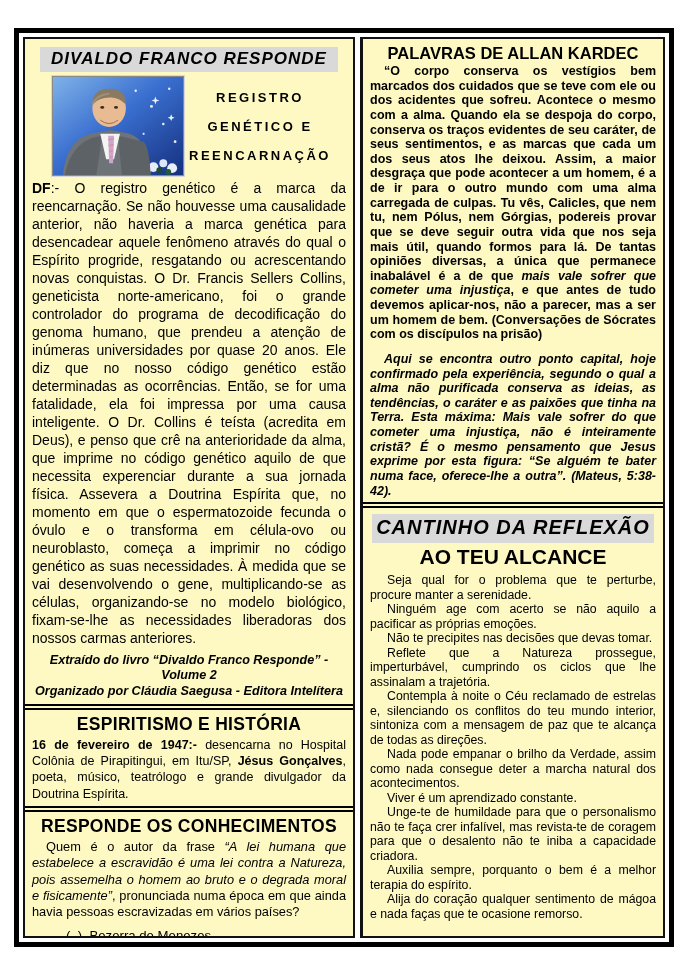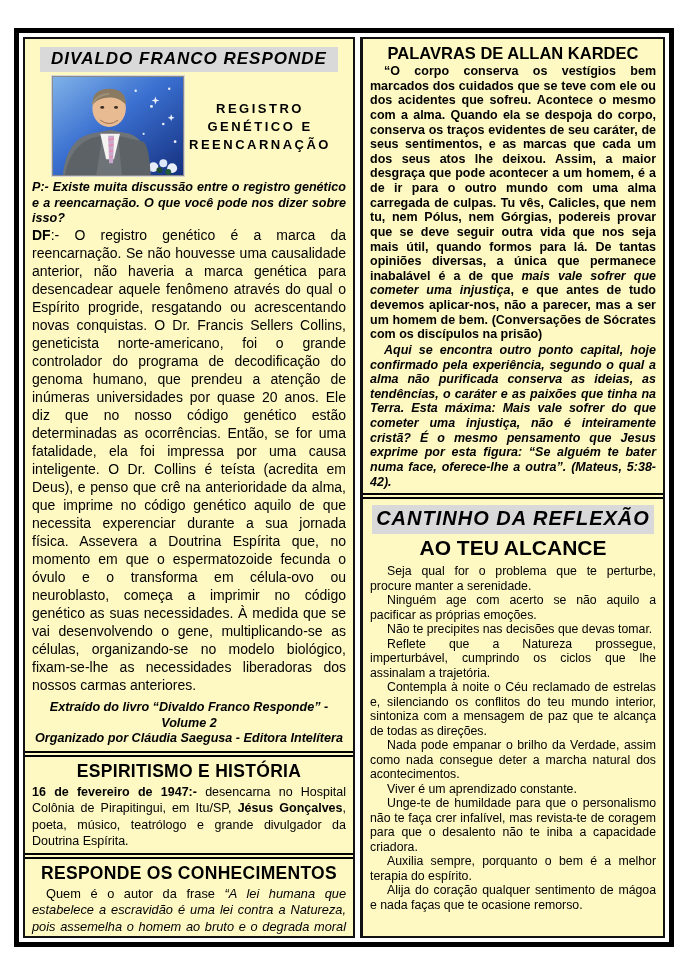--- a/index.html
+++ b/index.html
@@ -14,39 +14,39 @@
   .section { padding:2px 7px 4px 7px; }
   .rule-double { height:6px; border-top:2px solid #000; border-bottom:2px solid #000; margin:0; flex:none; }
 
   .graybar { background:#d9d9d9; text-align:center; font-weight:bold; font-style:italic; }
   .divaldo-bar { margin:6px 8px 4px 8px; padding:2px 0 3px 0; font-size:17px; letter-spacing:1px; }
   .cantinho-bar { margin:4px 2px 2px 2px; padding:2px 0 4px 0; font-size:20px; letter-spacing:1px; }
 
   .photo-row { display:flex; margin:4px 10px 4px 20px; }
   .photo-frame { width:132px; height:100px; border:1px solid #8a8a8a; outline:1px solid #d7d7d7; flex:none; }
   .photo-frame svg { display:block; width:100%; height:100%; }
-  .topic { flex:1; display:flex; flex-direction:column; justify-content:center; align-items:center; gap:3px; }
+  .topic { flex:1; display:flex; flex-direction:column; justify-content:center; align-items:center; gap:14px; }
   .topic div { font-weight:bold; font-size:13px; letter-spacing:2.5px; }
 
   .qtext { font-weight:bold; font-style:italic; font-size:12.6px; line-height:1.25; text-align:justify; margin-top:3px; }
   .atext { font-size:14px; line-height:1.285; text-align:justify; }
   .atext .dfbold { font-weight:bold; }
   .source { font-weight:bold; font-style:italic; font-size:12.6px; text-align:center; line-height:1.25; margin-top:5px; }
 
   .sec-title { font-weight:bold; font-size:17.5px; text-align:center; letter-spacing:0.3px; margin:2px 0 2px 0; }
   .esp-text { font-size:12.5px; line-height:1.3; text-align:justify; }
   .b { font-weight:bold; } .i { font-style:italic; }
 
   .quiz-q { font-size:12.8px; line-height:1.28; text-align:justify; text-indent:14px; }
   .quiz-options { margin:5px 0 2px 34px; }
   .option { font-size:13.2px; line-height:1.45; white-space:pre-wrap; }
 
   .kardec-title { font-weight:bold; font-size:16.5px; text-align:center; margin:3px 0 1px 0; }
   .kardec-p1 { font-weight:bold; font-size:12.5px; line-height:1.17; text-align:justify; text-indent:14px; }
-  .kardec-p2 { font-weight:bold; font-style:italic; font-size:12.5px; line-height:1.17; text-align:justify; text-indent:14px; margin-top:1px; }
+  .kardec-p2 { font-weight:bold; font-style:italic; font-size:12.5px; line-height:1.17; text-align:justify; text-indent:14px; margin-top:10px; }
   .kardec-src { font-weight:bold; font-style:italic; font-size:11.3px; text-align:center; line-height:1.25; margin-top:6px; }
 
   .aoteu { font-weight:bold; font-size:21px; text-align:center; margin:1px 0 4px 0; }
   .reflection { font-size:12.3px; line-height:1.18; text-align:justify; text-indent:17px; }
 </style>
 </head>
 <body>
 
 <div class="page">
   <div class="frame">
@@ -102,21 +102,20 @@
               </g>
             </svg>
           </div>
           <div class="topic">
             <div>REGISTRO</div>
             <div>GENÉTICO  E</div>
             <div>REENCARNAÇÃO</div>
           </div>
         </div>
 
-        <div class="qtext">P:- Existe muita discussão  entre o registro genético e a reencarnação.  O que você pode nos dizer sobre isso?</div>
         <div class="atext"><span class="dfbold">DF</span><span>:- O registro genético é a marca da reencarnação. Se não houvesse uma causalidade anterior, não haveria a marca genética para desencadear aquele fenômeno através do qual o Espírito progride, resgatando ou acrescentando novas conquistas. O Dr. Francis Sellers Collins, geneticista norte-americano, foi o grande controlador do programa de decodificação do genoma humano, que prendeu a atenção de inúmeras universidades por quase 20 anos. Ele diz que no nosso código genético estão determinadas as ocorrências. Então, se for uma fatalidade, ela foi impressa por uma causa inteligente. O Dr. Collins é teísta (acredita em Deus), e penso que crê na anterioridade da alma, que imprime no código genético aquilo de que necessita experenciar durante a sua jornada física. Assevera a Doutrina Espírita que, no momento em que o espermatozoide fecunda o óvulo e o transforma em célula-ovo ou neuroblasto, começa a imprimir no código genético as suas necessidades. À medida que se vai desenvolvendo o gene, multiplicando-se as células, organizando-se no modelo biológico, fixam-se-lhe as necessidades liberadoras dos nossos carmas anteriores.</span></div>
         <div class="source">
           <div>Extraído do livro “Divaldo Franco Responde” - Volume 2</div>
           <div>Organizado por Cláudia Saegusa - Editora Intelítera</div>
         </div>
       </div>
 
       <div class="rule-double"></div>
 
       <div class="section">

